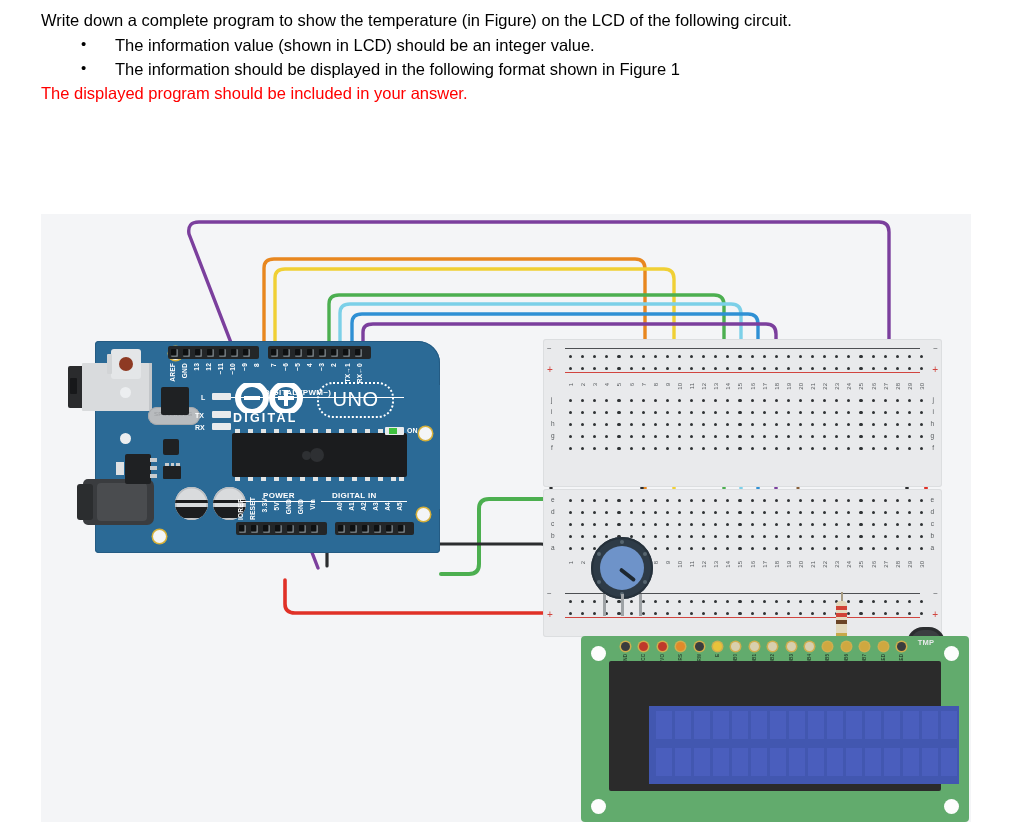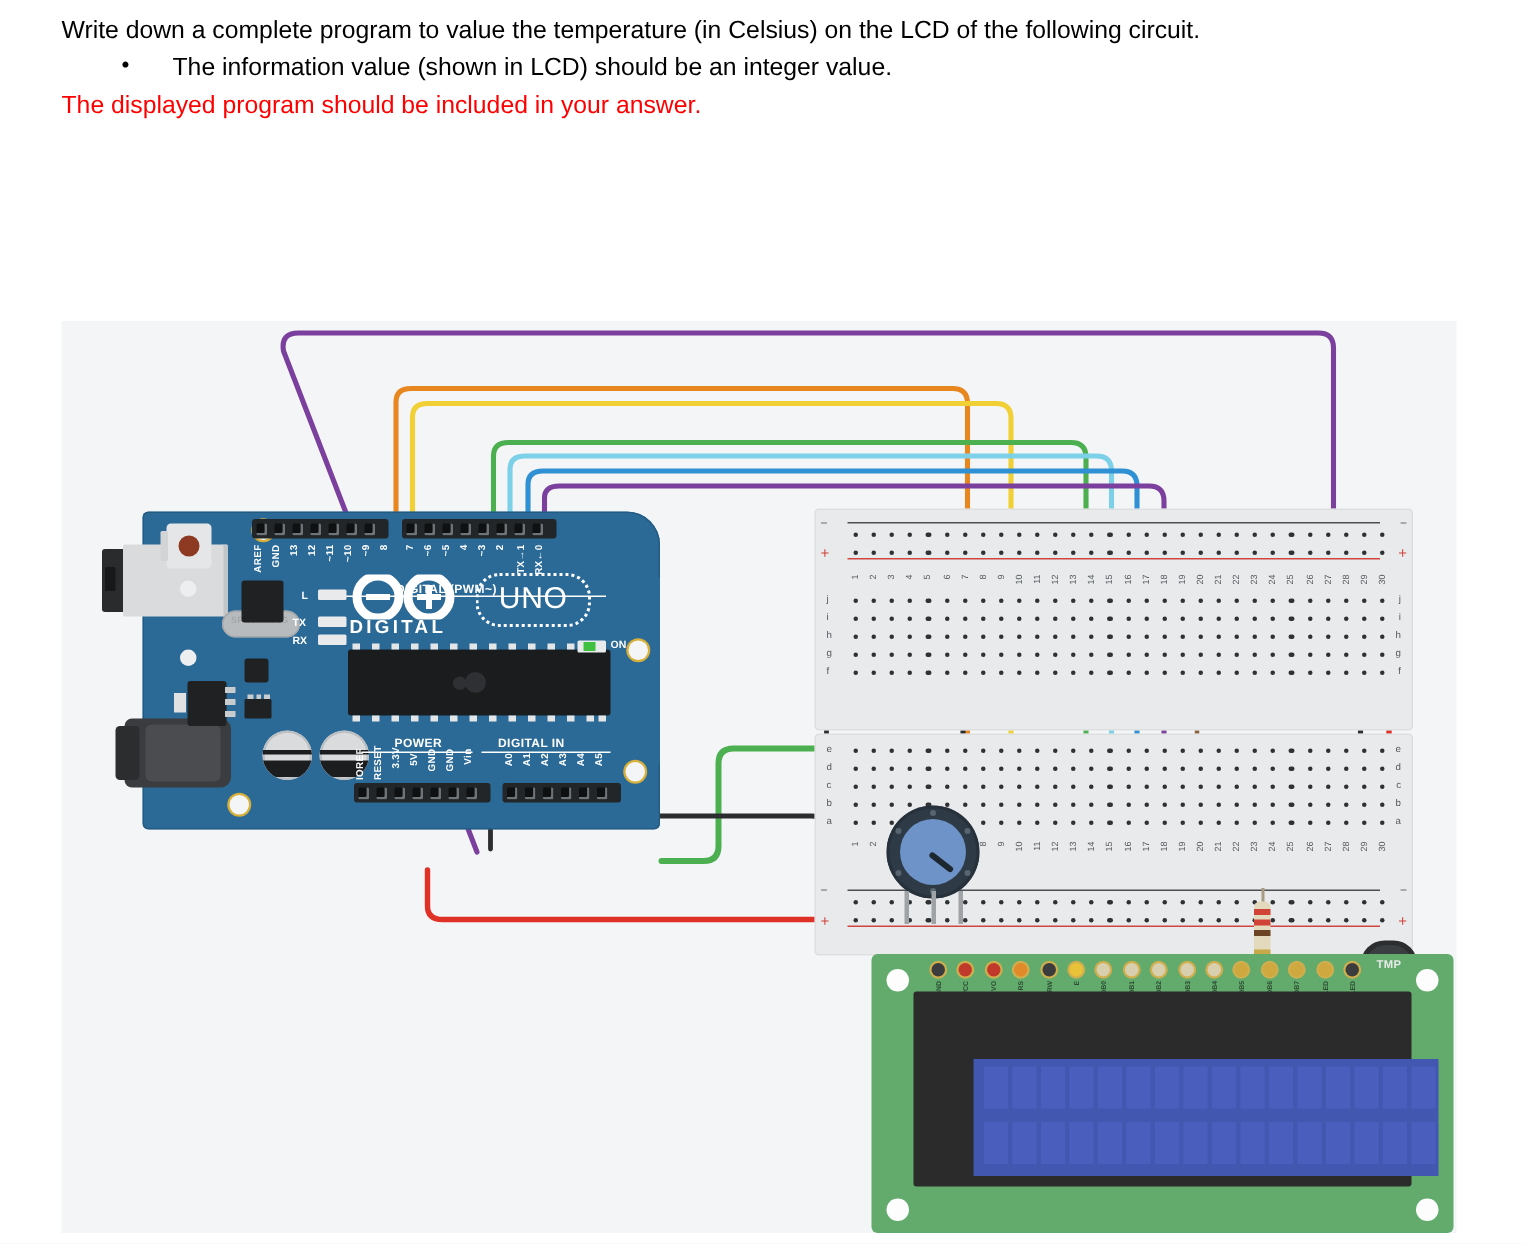--- a/index.html
+++ b/index.html
@@ -127,23 +127,24 @@
   .lcd-pin{position:absolute;width:9px;height:9px;border-radius:50%;background:#3a3c3e;
      box-shadow:0 0 0 1.5px #cfae4e;}
   .lcd-pinlbl{position:absolute;font-size:4.6px;color:#2d4a32;writing-mode:vertical-rl;transform:rotate(180deg);font-weight:bold;}
 </style>
 </head>
 <body>
 
 <div id="page">
 
   <div class="qwrap">
-    <div class="qpara">Write down a complete program to value the temperature (in Celsius) on the LCD of the following circuit.</div>
+    <div class="qpara">Write down a complete program to show the temperature (in Figure) on the LCD of the following circuit.</div>
     <ul class="qlist">
       <li>The information value (shown in LCD) should be an integer value.</li>
+      <li>The information should be displayed in the following format shown in Figure 1</li>
     </ul>
     <div class="qred">The displayed program should be included in your answer.</div>
   </div>
 
   <div class="figure">
 
     <svg class="wiresvg" viewBox="0 0 930 608">
       <g fill="none" stroke-linecap="round" stroke-linejoin="round" stroke-width="3.4">
 
         <path d="M 277 354 L 148 20 Q 146 8 158 8 L 838 8 Q 848 8 848 18 L 848 132" stroke="#7b3f9d"></path>

